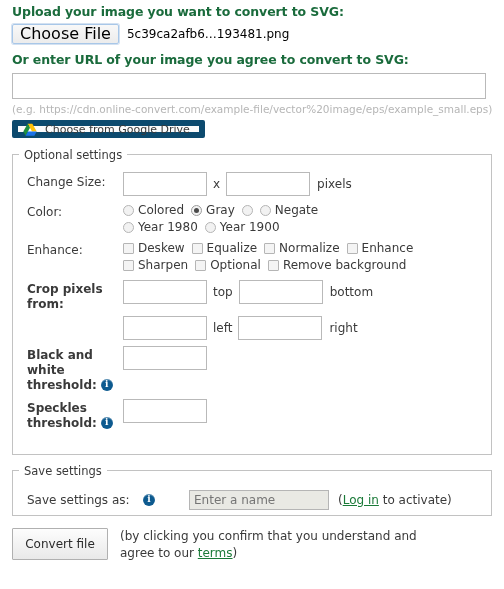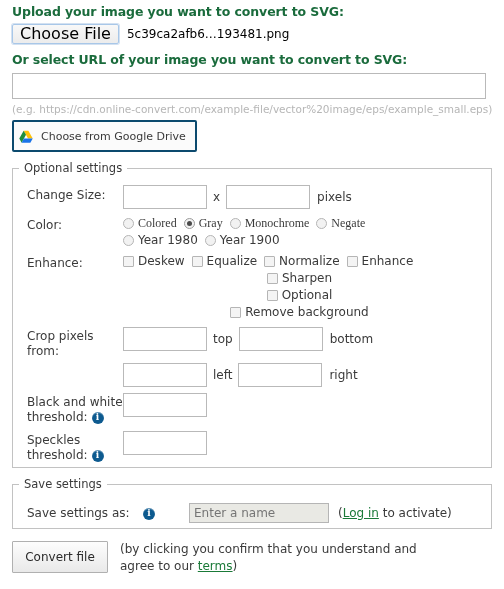--- a/index.html
+++ b/index.html
@@ -65,25 +65,25 @@
     white-space:nowrap;
   }
 
   
   .gdrive-btn{
     display:inline-flex;
     align-items:center;
     gap:8px;
     margin-top:5px;
     background:#fbfbfb;
-    border:2px solid #0c4a6e;
+    border:6px solid #0c4a6e;
     border-radius:2px;
     padding:2px 9px 2px 5px;
     cursor:pointer;
-    height:32px;
+    height:18px;
     box-sizing:border-box;
   }
   .gdrive-btn .lbl{font-size:11px;color:#3a3a3a;line-height:13px;}
   .gd-icon{width:14px;height:13px;display:block;}
 
   
   fieldset{
     border:1px solid #c2c2c2;
     margin:0;
     padding:0;
@@ -102,21 +102,21 @@
 
   .row{display:flex;align-items:flex-start;margin-bottom:2px;}
   .row-label{
     width:96px;
     flex:0 0 96px;
     font-size:12px;
     color:#3a3a3a;
     line-height:17px;
     padding-top:2px;
   }
-  .row-label.two-line{line-height:15px;}
+  .row-label.two-line{line-height:15px;font-weight:bold;}
   .ctrl{display:flex;align-items:center;flex-wrap:wrap;}
 
   .txt{
     box-sizing:border-box;
     width:84px;
     height:24px;
     border:1px solid #b9b9b9;
     background:#fff;
     font-family:"DejaVu Sans","Liberation Sans",sans-serif;
     font-size:12px;
@@ -206,21 +206,21 @@
   
   <div class="heading h1">Upload your image you want to convert to SVG:</div>
 
   
   <div class="file-row">
     <button class="choose-file">Choose File</button>
     <span class="file-name">5c39ca2afb6…193481.png</span>
   </div>
 
   
-  <div class="heading h2">Or select URL of your image you want to convert to SVG:</div>
+  <div class="heading h2">Or enter URL of your image you agree to convert to SVG:</div>
 
   <input class="url-input" type="text" value="" placeholder="" style="">
 
   <div class="url-hint">(e.g. https://cdn.online-convert.com/example-file/vector%20image/eps/example_small.eps)</div>
 
   
 
   <div class="gdrive-btn">
     <svg class="gd-icon" viewBox="0 0 24 22">
       <path d="M8 1 L16 1 L23.5 14.5 L15.5 14.5 Z" fill="#ffc107"></path>
@@ -241,32 +241,31 @@
           <input class="txt" type="text" value="" style="">
           <span class="unit">x</span>
           <input class="txt" type="text" value="" style="">
           <span class="unit after">pixels</span>
         </div>
       </div>
 
       <div class="row" style="margin-bottom:4px;">
         <div class="row-label">Color:</div>
         <div class="ctrl" style="width:350px;">
-          <div class="optgroup" style="width:100%;font-family:Liberation Serif, serif;">
+          <div class="optgroup" style="width:100%;">
             <span class="opt">
               <span class="radio"></span>
               <span class="cap">Colored</span>
             </span>
             <span class="opt">
               <span class="radio on"></span>
               <span class="cap">Gray</span>
             </span>
             <span class="opt">
               <span class="radio"></span>
-              <span class="cap">Monochrome</span>
             </span>
             <span class="opt">
               <span class="radio"></span>
               <span class="cap">Negate</span>
             </span>
           </div>
           <div class="optgroup" style="width:100%;">
             <span class="opt">
               <span class="radio"></span>
               <span class="cap">Year 1980</span>
@@ -293,21 +292,21 @@
             </span>
             <span class="opt">
               <span class="check"></span>
               <span class="cap">Normalize</span>
             </span>
             <span class="opt">
               <span class="check"></span>
               <span class="cap">Enhance</span>
             </span>
           </div>
-          <div class="optgroup" style="width:100%;flex-direction:column;">
+          <div class="optgroup" style="width:100%;">
             <span class="opt">
               <span class="check"></span>
               <span class="cap">Sharpen</span>
             </span>
             <span class="opt">
               <span class="check"></span>
               <span class="cap">Optional</span>
             </span>
             <span class="opt">
               <span class="check"></span>

